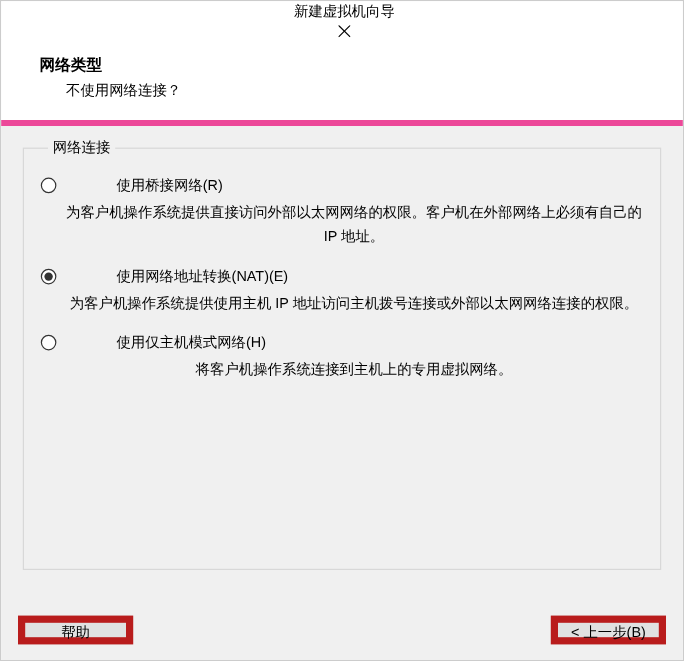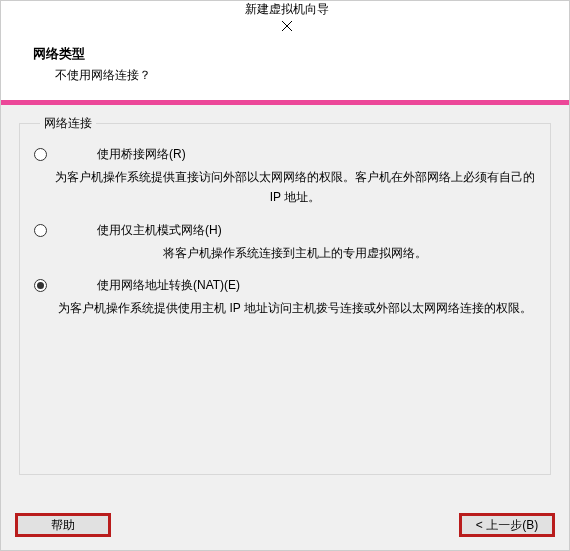--- a/index.html
+++ b/index.html
@@ -87,21 +87,21 @@
     background: #f0f0f0;
     display: flex;
     align-items: center;
     padding: 0 14px;
     gap: 6px;
   }
   .spacer { flex: 1; }
   .btn {
     min-width: 96px;
     height: 24px;
-    border: 3px solid #b91c1c;
+    border: 6px solid #b91c1c;
     background: #e1e1e1;
     font-size: 12px;
     font-family: inherit;
     padding: 0 10px;
     cursor: default;
   }
   .btn.default {
     border: 1px solid #0078d7;
     box-shadow: inset 0 0 0 1px #0078d7;
   }
@@ -134,32 +134,32 @@
       <div class="opt">
         <div class="opt-row">
           <span class="radio"></span>
           <span class="opt-label">使用桥接网络(R)</span>
         </div>
         <div class="opt-desc">为客户机操作系统提供直接访问外部以太网网络的权限。客户机在外部网络上必须有自己的 IP 地址。</div>
       </div>
 
       <div class="opt">
         <div class="opt-row">
+          <span class="radio checked"></span>
+          <span class="opt-label">使用网络地址转换(NAT)(E)</span>
+        </div>
+        <div class="opt-desc">为客户机操作系统提供使用主机 IP 地址访问主机拨号连接或外部以太网网络连接的权限。</div>
+      </div>
+
+      <div class="opt">
+        <div class="opt-row">
           <span class="radio"></span>
           <span class="opt-label">使用仅主机模式网络(H)</span>
         </div>
         <div class="opt-desc">将客户机操作系统连接到主机上的专用虚拟网络。</div>
-      </div>
-
-      <div class="opt">
-        <div class="opt-row">
-          <span class="radio checked"></span>
-          <span class="opt-label">使用网络地址转换(NAT)(E)</span>
-        </div>
-        <div class="opt-desc">为客户机操作系统提供使用主机 IP 地址访问主机拨号连接或外部以太网网络连接的权限。</div>
       </div>
 
 
     </div>
   </div>
 
   <div class="footer">
     <button class="btn help">帮助</button>
     <span class="spacer"></span>
     <button class="btn">&lt; 上一步(B)</button>

